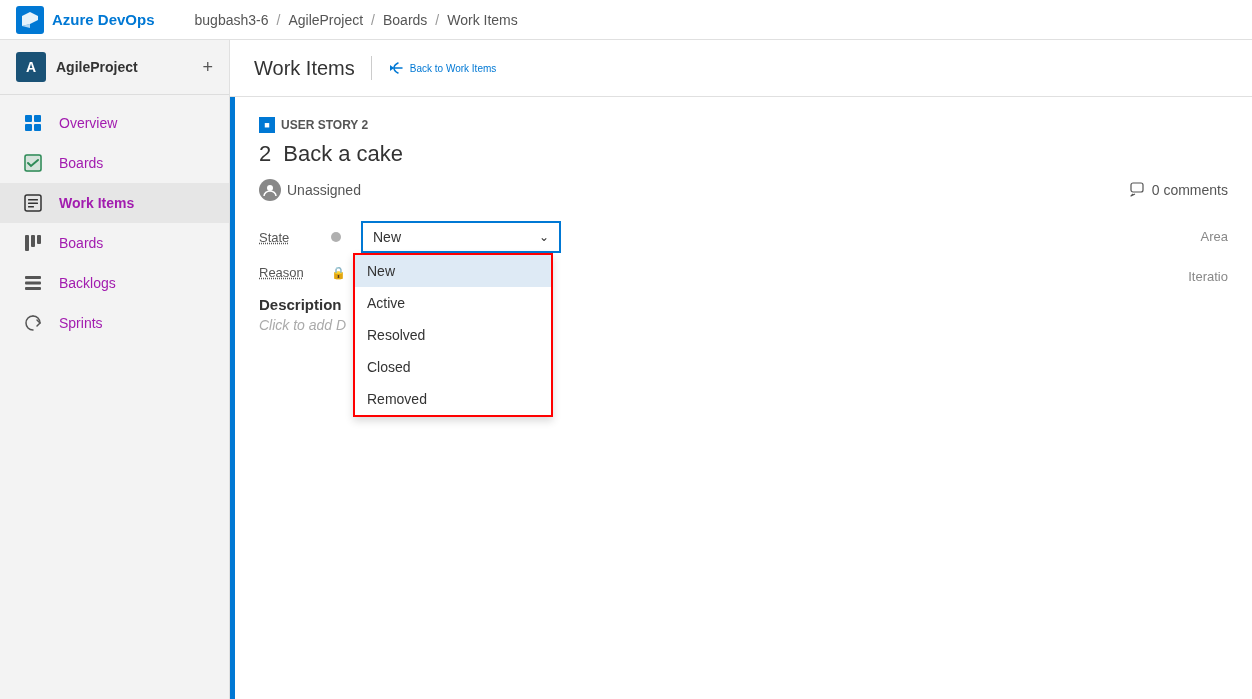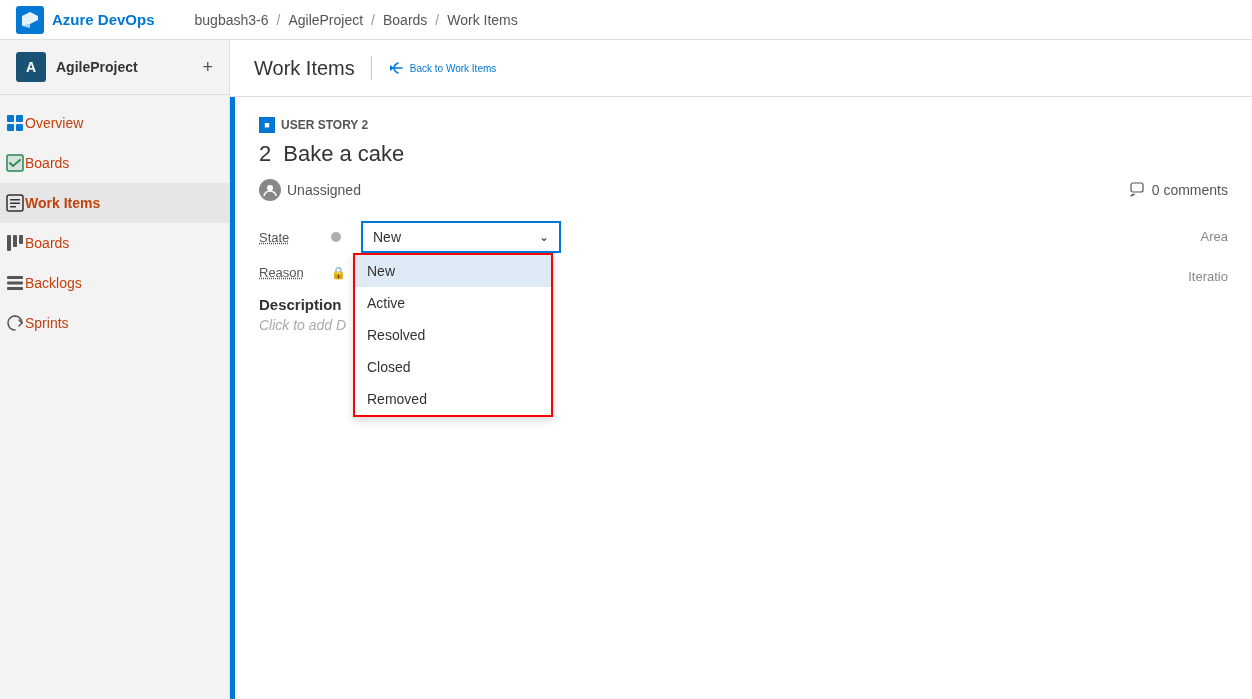--- a/index.html
+++ b/index.html
@@ -88,25 +88,25 @@
       cursor: pointer;
     }
     .sidebar-nav {
       display: flex;
       flex-direction: column;
       padding: 8px 0;
     }
     .sidebar-item {
       display: flex;
       align-items: center;
-      gap: 0;
-      padding: 10px 2px;
+      gap: 16px;
+      padding: 10px 20px;
       cursor: pointer;
       font-size: 14px;
-      color: #c2410c;
+      color: #a21caf;
       border-left: 3px solid transparent;
     }
     .sidebar-item.active {
       background: #e6e6e6;
       font-weight: 700;
     }
     .sidebar-item-icon {
       width: 20px;
       height: 20px;
       display: flex;
@@ -447,21 +447,21 @@
       <div class="wi-left-accent"></div>
       <div class="wi-content">
 
         <div class="wi-type-label">
           <span class="wi-type-icon">■</span>
           <span>USER STORY 2</span>
         </div>
 
         <div class="wi-item-title">
           <span class="wi-id">2</span>
-          <span>Bake a cake</span>
+          <span>Back a cake</span>
         </div>
 
         <div class="wi-meta">
           <div class="wi-assigned">
             <div class="assigned-icon">
               <svg width="14" height="14" viewBox="0 0 14 14" fill="none">
                 <circle cx="7" cy="5" r="3" fill="#fff"></circle>
                 <path d="M1 13 C1 10 4 8 7 8 C10 8 13 10 13 13" stroke="#fff" stroke-width="1.5" fill="none"></path>
               </svg>
             </div>

